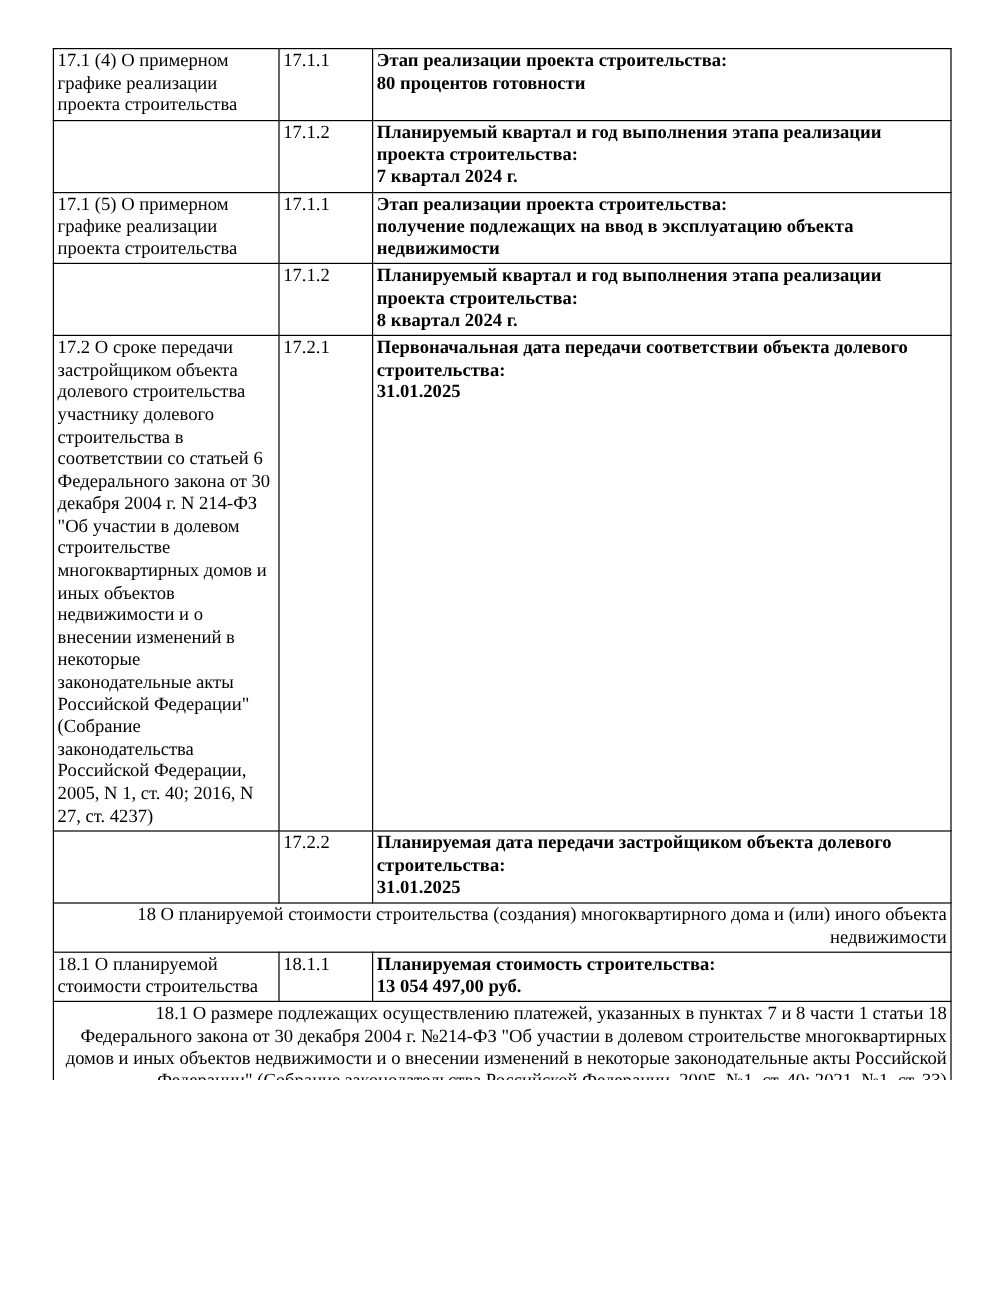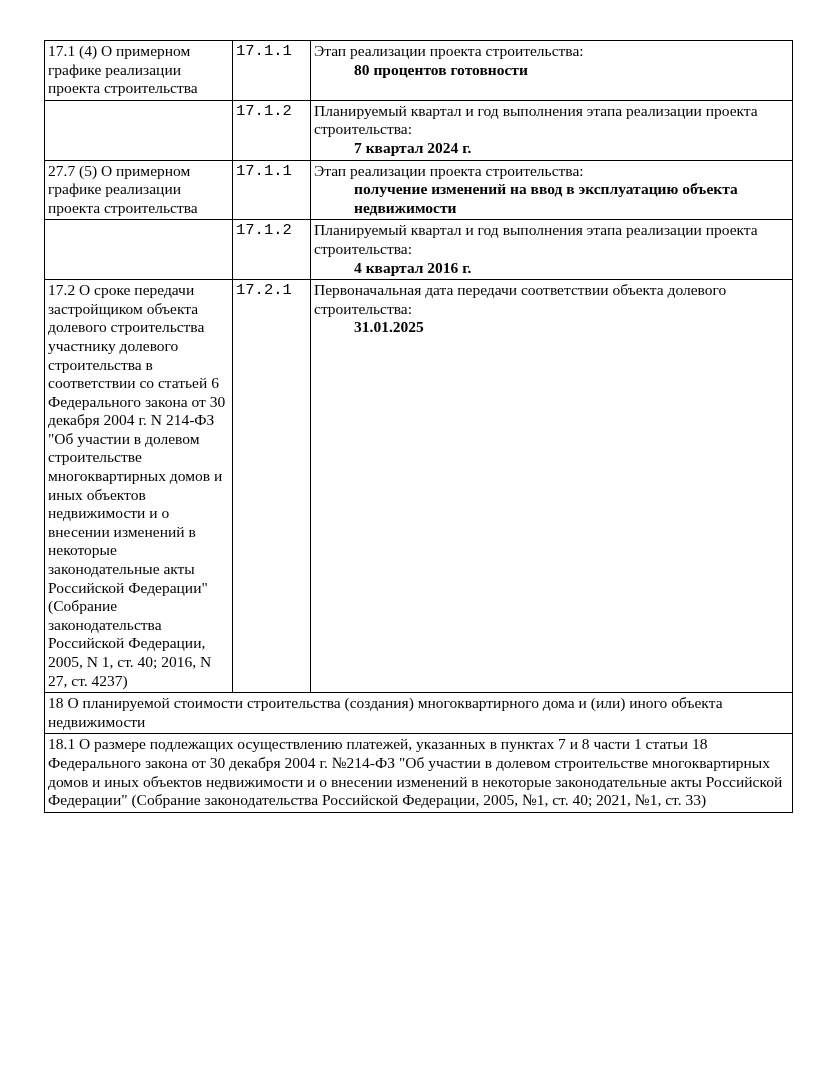--- a/index.html
+++ b/index.html
@@ -29,35 +29,34 @@
     padding: 1px 3px 2px 3px;
     vertical-align: top;
     word-wrap: break-word;
   }
   td.section-cell {
     vertical-align: top;
     hyphens: auto;
   }
   td.code-cell {
     vertical-align: middle;
-    font-family: Liberation Mono, monospace;
   }
   td.content-cell {
     vertical-align: middle;
     padding-left: 4px;
   }
   .content-label {
-    font-weight: normal;
+    font-weight: bold;
   }
   .content-value {
     font-weight: bold;
-    margin-left: 40px;
   }
   td.full-cell {
     padding: 1px 4px 2px 4px;
+    text-align: right;
   }
 </style>
 </head>
 <body>
 
 <div class="page">
   <table class="decl">
     <colgroup>
       <col style="width:188px">
       <col style="width:78px">
@@ -74,44 +73,60 @@
         </tr>
         <tr>
           <td class="section-cell"></td>
           <td class="code-cell">17.1.2</td>
           <td class="content-cell">
             <div class="content-label">Планируемый квартал и год выполнения этапа реализации проекта строительства:</div>
             <div class="content-value">7 квартал 2024 г.</div>
           </td>
         </tr>
         <tr>
-          <td class="section-cell">27.7 (5) О примерном графике реализации проекта строительства</td>
+          <td class="section-cell">17.1 (5) О примерном графике реализации проекта строительства</td>
           <td class="code-cell">17.1.1</td>
           <td class="content-cell">
             <div class="content-label">Этап реализации проекта строительства:</div>
-            <div class="content-value">получение изменений на ввод в эксплуатацию объекта недвижимости</div>
+            <div class="content-value">получение подлежащих на ввод в эксплуатацию объекта недвижимости</div>
           </td>
         </tr>
         <tr>
           <td class="section-cell"></td>
           <td class="code-cell">17.1.2</td>
           <td class="content-cell">
             <div class="content-label">Планируемый квартал и год выполнения этапа реализации проекта строительства:</div>
-            <div class="content-value">4 квартал 2016 г.</div>
+            <div class="content-value">8 квартал 2024 г.</div>
           </td>
         </tr>
         <tr>
           <td class="section-cell">17.2 О сроке передачи застройщиком объекта долевого строительства участнику долевого строительства в соответствии со статьей 6 Федерального закона от 30 декабря 2004 г. N 214-ФЗ "Об участии в долевом строительстве многоквартирных домов и иных объектов недвижимости и о внесении изменений в некоторые законодательные акты Российской Федерации" (Собрание законодательства Российской Федерации, 2005, N 1, ст. 40; 2016, N 27, ст. 4237)</td>
           <td class="code-cell">17.2.1</td>
           <td class="content-cell">
             <div class="content-label">Первоначальная дата передачи соответствии объекта долевого строительства:</div>
             <div class="content-value">31.01.2025</div>
           </td>
         </tr>
         <tr>
+          <td class="section-cell"></td>
+          <td class="code-cell">17.2.2</td>
+          <td class="content-cell">
+            <div class="content-label">Планируемая дата передачи застройщиком объекта долевого строительства:</div>
+            <div class="content-value">31.01.2025</div>
+          </td>
+        </tr>
+        <tr>
           <td colspan="3" class="full-cell">18 О планируемой стоимости строительства (создания) многоквартирного дома и (или) иного объекта недвижимости</td>
+        </tr>
+        <tr>
+          <td class="section-cell">18.1 О планируемой стоимости строительства</td>
+          <td class="code-cell">18.1.1</td>
+          <td class="content-cell">
+            <div class="content-label">Планируемая стоимость строительства:</div>
+            <div class="content-value">13 054 497,00 руб.</div>
+          </td>
         </tr>
         <tr>
           <td colspan="3" class="full-cell">18.1 О размере подлежащих осуществлению платежей, указанных в пунктах 7 и 8 части 1 статьи 18 Федерального закона от 30 декабря 2004 г. №214-ФЗ "Об участии в долевом строительстве многоквартирных домов и иных объектов недвижимости и о внесении изменений в некоторые законодательные акты Российской Федерации" (Собрание законодательства Российской Федерации, 2005, №1, ст. 40; 2021, №1, ст. 33)</td>
         </tr>
       </tbody>
   </table>
 </div>
 
 </body></html>

